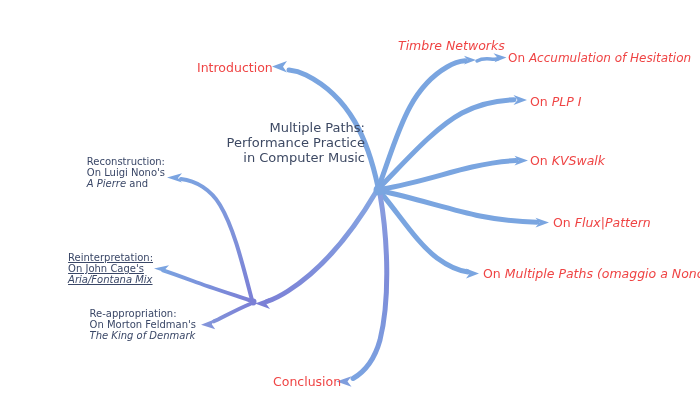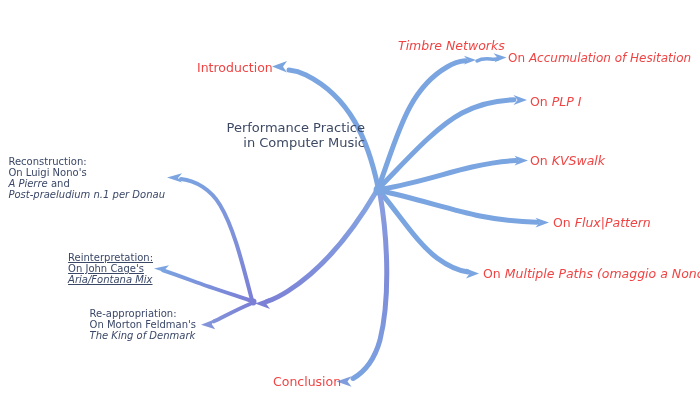--- a/index.html
+++ b/index.html
@@ -67,20 +67,21 @@
     <path fill="#7aa5e0" d="M549 222.5 L535.5 217.8 L539.5 222.5 L535.5 227.5 Z"></path>
     <path fill="#7aa5e0" d="M479 273.5 L465.8 268.5 L469.8 273.3 L466 278.4 Z"></path>
     <path fill="#7b80d6" d="M255 303.5 L270 298 L266 303.5 L270 309 Z"></path>
     <path fill="#7f9ddd" d="M336.5 381.5 L351.5 376.2 L347.5 381.5 L351.5 386.8 Z"></path>
     <path fill="#7ba4e1" d="M167 177.5 L182 173.3 L178 178 L182 182.6 Z"></path>
     <path fill="#7ba4e1" d="M154 268.5 L169 265.3 L165.2 269.2 L168.5 273.6 Z"></path>
     <path fill="#8394da" d="M201 324.8 L215.5 319 L211.8 324.2 L215.2 329.3 Z"></path>
   </svg>
 
   <div class="center-title" style="top:120px; right:335px;">
+    <div>Multiple Paths:</div>
     <div>Performance Practice</div>
     <div>in Computer Music</div>
   </div>
 
   <div class="lbl" style="left:197px; top:60px;">Introduction</div>
 
   <div class="lbl it" style="left:398px; top:38px;">Timbre Networks</div>
 
   <div class="lbl sub" style="left:508px; top:51px;">
     <span>On </span><span class="it">Accumulation of Hesitation</span>
@@ -102,21 +103,20 @@
     <span>On </span><span class="it">Multiple Paths (omaggio a Nono)</span>
   </div>
 
 
   <div class="lbl" style="left:273px; top:374px;">Conclusion</div>
 
   <div class="side" style="top:156px; right:535px;">
     <div>Reconstruction:</div>
     <div>On Luigi Nono's</div>
     <div><span class="it">A Pierre</span><span> and</span></div>
-    <div class="it">Post-praeludium n.1 per Donau</div>
   </div>
 
   <div class="side" style="top:252px; right:547px;text-decoration:underline;">
     <div>Reinterpretation:</div>
     <div>On John Cage's</div>
     <div class="it">Aria/Fontana Mix</div>
   </div>
 
   <div class="side" style="top:308px; right:504px;margin-left:28px;">
     <div>Re-appropriation:</div>

